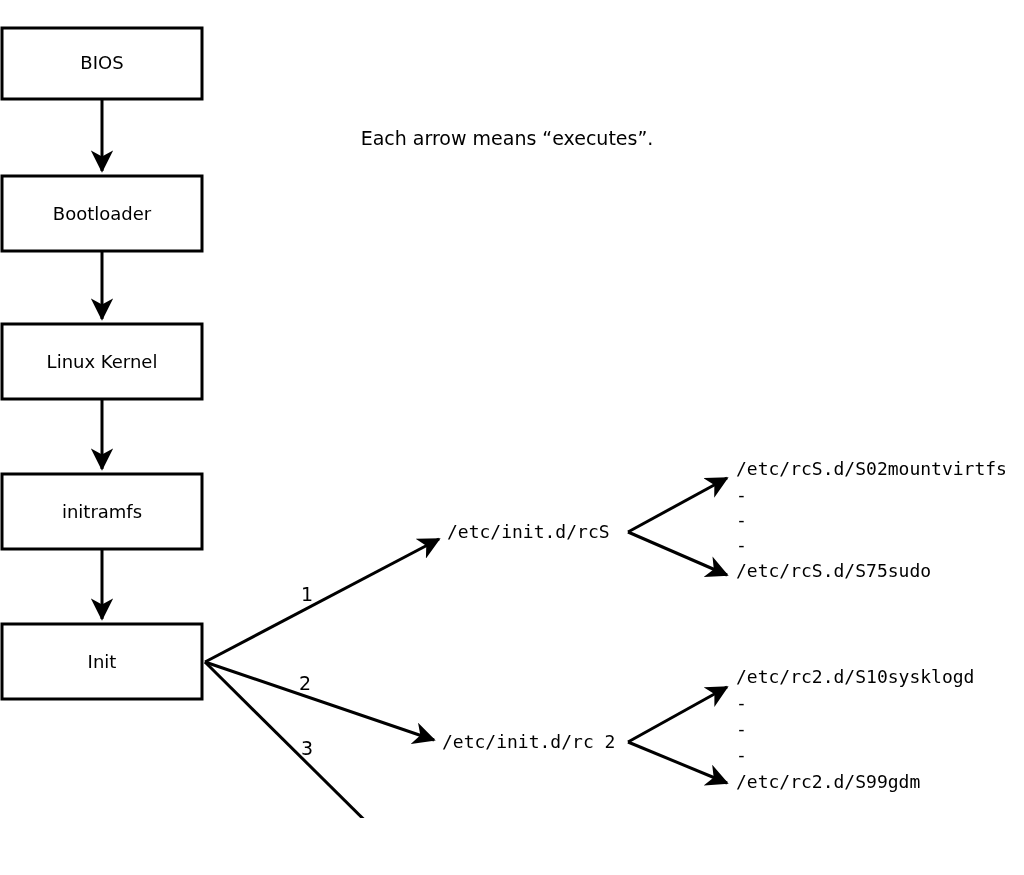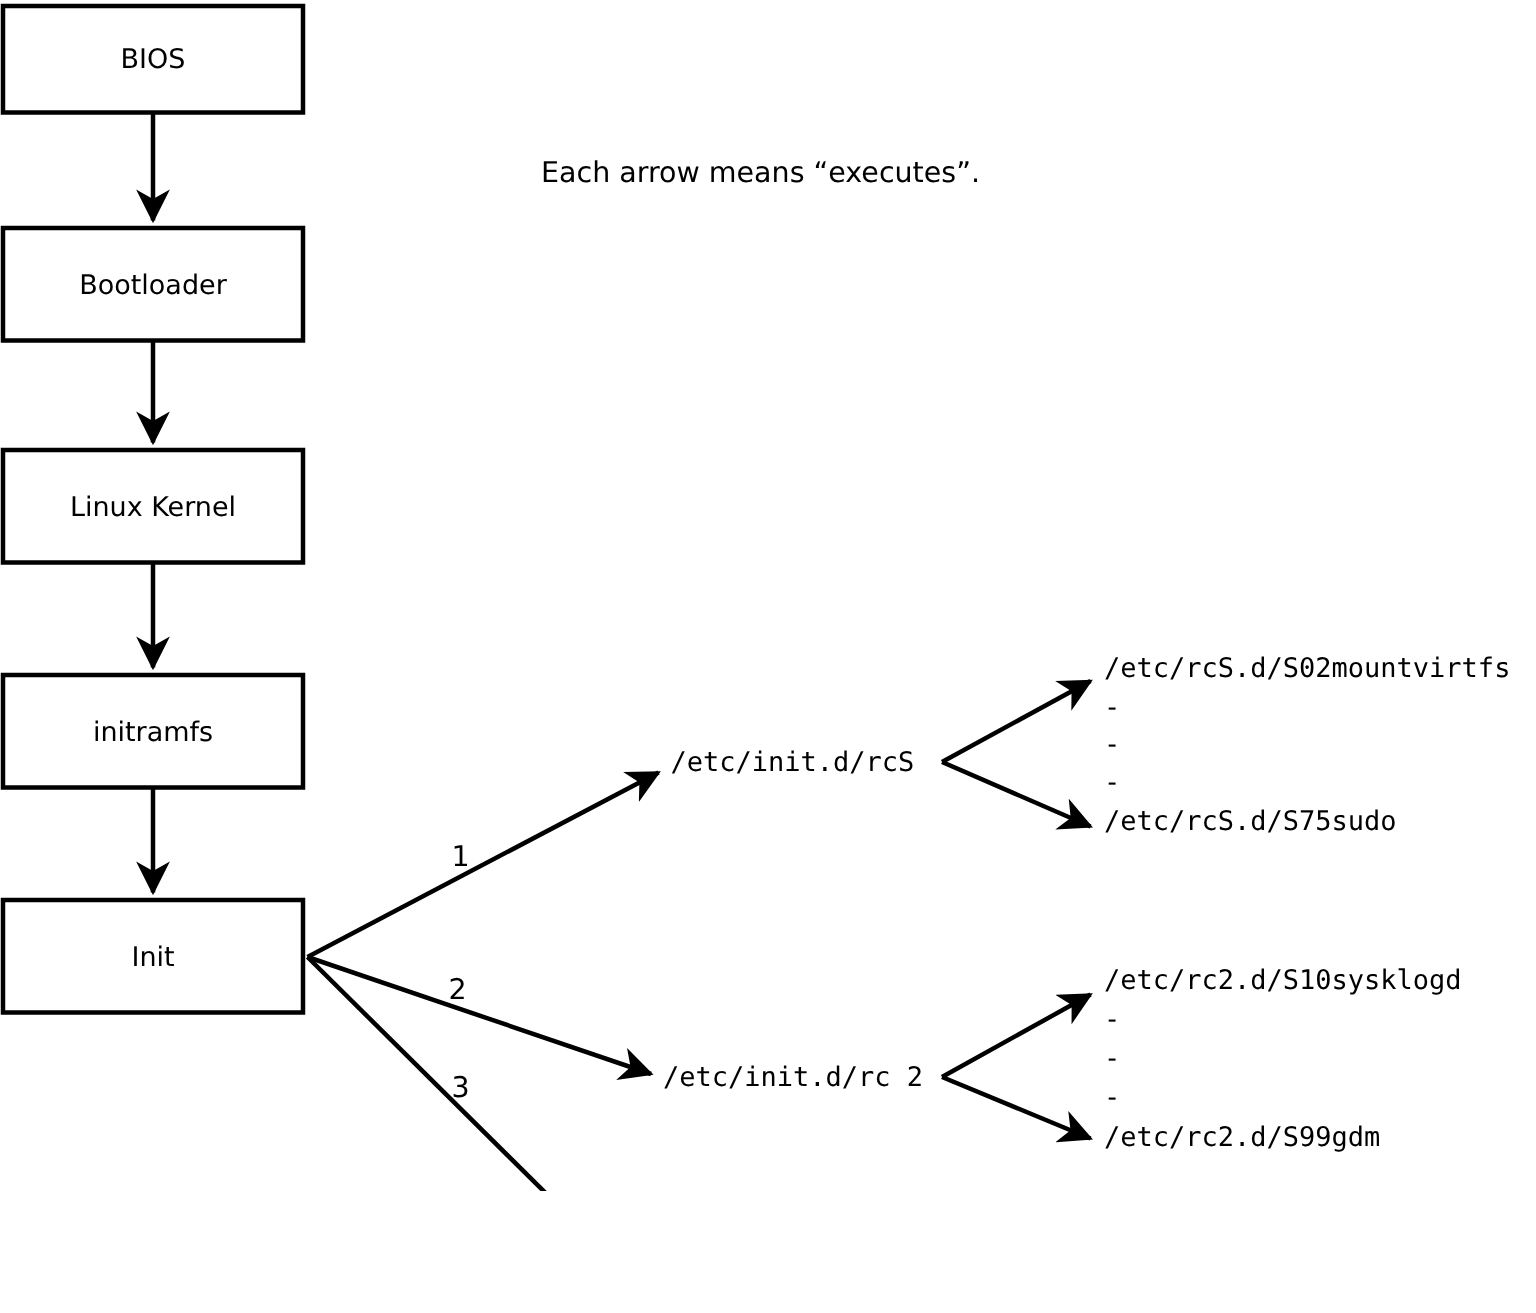--- a/index.html
+++ b/index.html
@@ -6,20 +6,21 @@
     margin: 0;
     padding: 0;
     background: #ffffff;
   }
   .canvas {
     position: relative;
     width: 1024px;
     height: 794px;
     background: #ffffff;
     overflow: hidden;
+    margin-top: 24px;
   }
   svg { display: block; }
   .box {
     fill: #ffffff;
     stroke: #000000;
     stroke-width: 3;
   }
   .flowline {
     stroke: #000000;
     stroke-width: 3;

